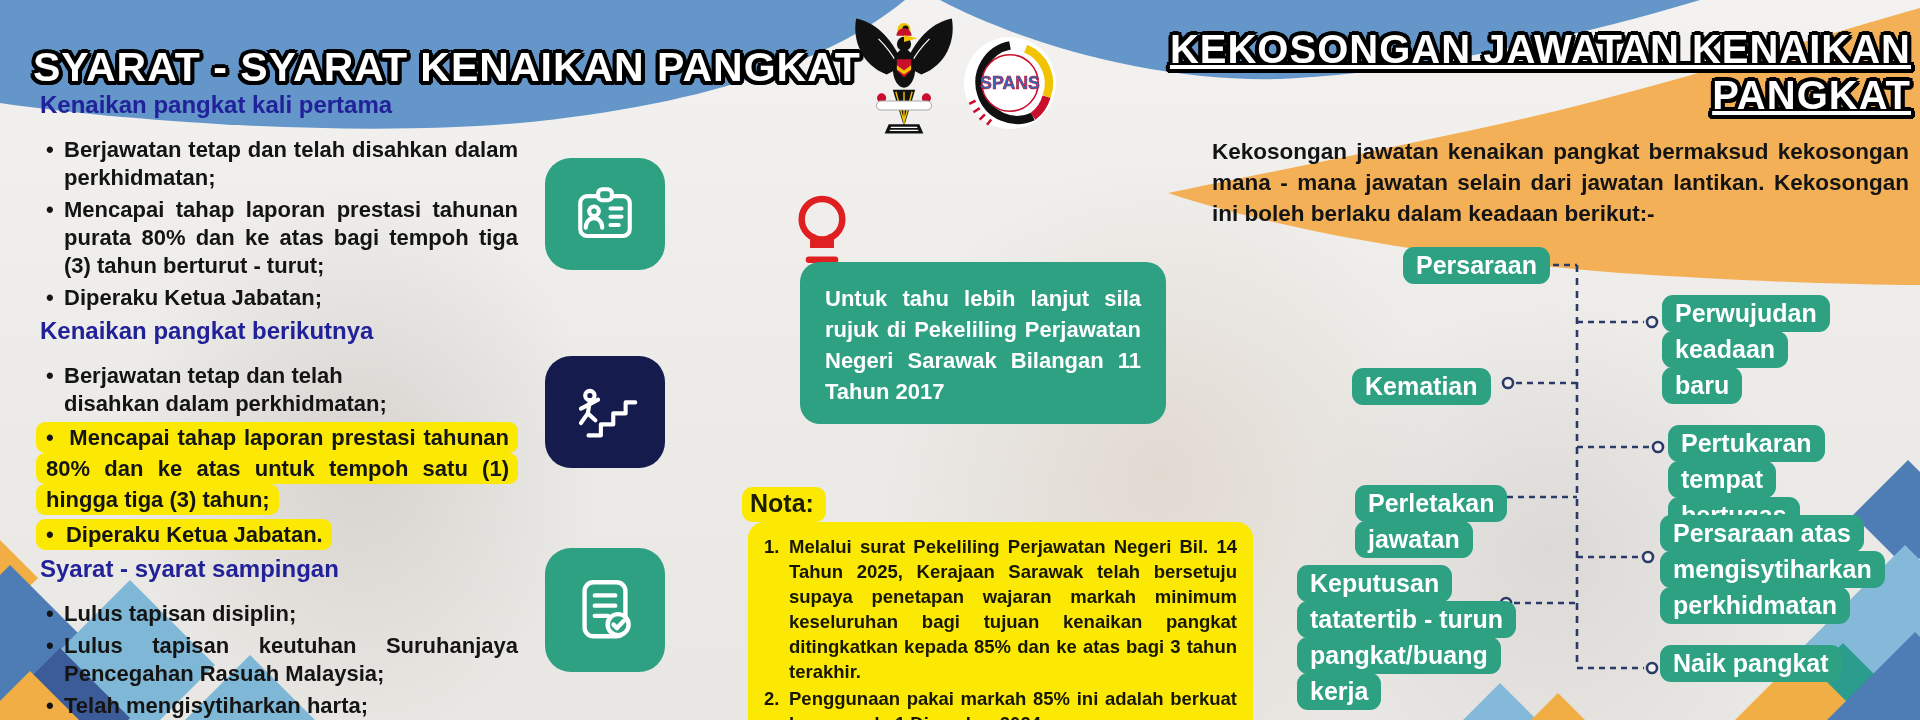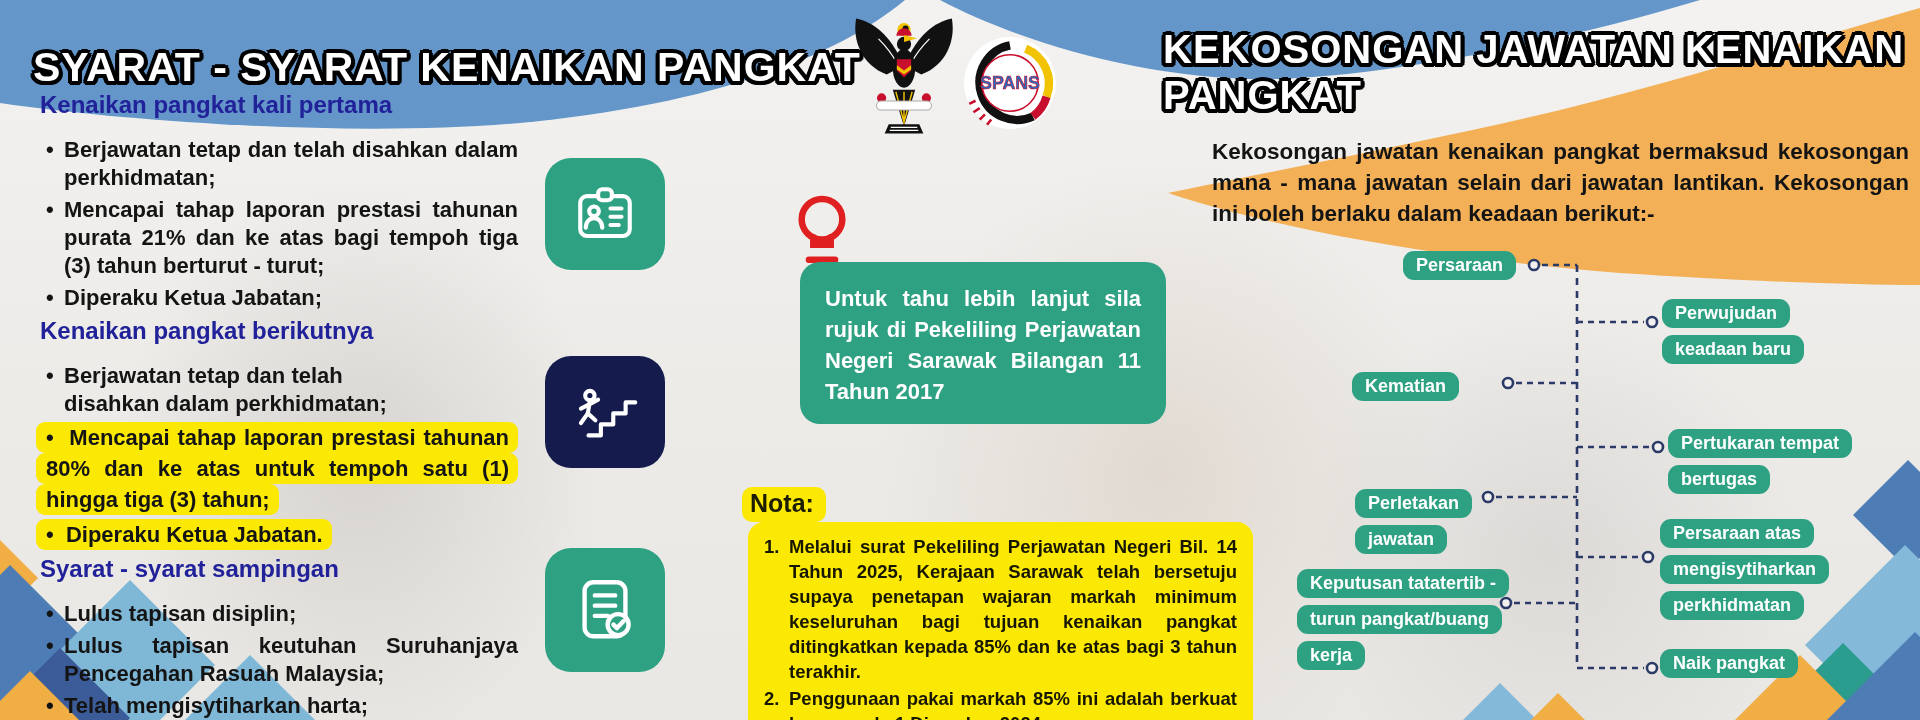--- a/index.html
+++ b/index.html
@@ -29,21 +29,21 @@
 
   
   .outline{
     color:#fff;font-weight:bold;letter-spacing:1px;
     text-shadow:
       -3px -3px 0 #000,3px -3px 0 #000,-3px 3px 0 #000,3px 3px 0 #000,
       -4px 0 0 #000,4px 0 0 #000,0 -4px 0 #000,0 4px 0 #000,
       -2px 4px 0 #000,2px 4px 0 #000,-4px 2px 0 #000,4px 2px 0 #000;
   }
   .left-title{position:absolute;left:33px;top:44px;font-size:41px;white-space:nowrap;}
-  .right-title{position:absolute;left:1163px;top:26px;width:748px;text-align:left;font-size:40px;line-height:46px;}
+  .right-title{position:absolute;left:1163px;top:26px;width:748px;text-align:right;font-size:40px;line-height:46px;text-decoration:underline;}
 
   
   .left-col{position:absolute;left:36px;top:88px;width:482px;}
   .sec-h{color:var(--indigo);font-weight:bold;font-size:24px;line-height:30px;margin:2px 0 3px 4px;}
   ul.blist{list-style:none;margin:16px 0 2px 0;padding:0;}
   ul.blist li{position:relative;color:var(--ink);font-weight:bold;font-size:22px;line-height:28px;text-align:justify;margin:0 0 4px 0;}
   ul.blist li.item{padding-left:28px;}
   ul.blist li.item::before{content:"\2022";position:absolute;left:10px;top:0;}
   ul.blist li .txt{white-space:pre-line;}
   ul.blist li.hl-item{padding-left:0;line-height:31px;}
@@ -80,21 +80,21 @@
     font-weight:bold;font-size:18.5px;line-height:25px;text-align:justify;margin-bottom:2px;}
   .nota-box li::before{content:counter(n) ".";position:absolute;left:2px;top:0;}
 
   
   .intro{position:absolute;left:1212px;top:136px;width:697px;color:var(--ink);
     font-weight:bold;font-size:22.5px;line-height:31px;text-align:justify;}
 
   
   .diagram{position:absolute;left:1280px;top:240px;width:640px;height:475px;}
   .diagram svg{position:absolute;left:0;top:0;}
-  .node{position:absolute;color:#fff;font-weight:bold;font-size:18px;line-height:36px;}
+  .node{position:absolute;color:#fff;font-weight:bold;font-size:25px;line-height:36px;}
   .nbg{background:var(--green);border-radius:11px;padding:4px 13px 5px 13px;
     box-decoration-break:clone;-webkit-box-decoration-break:clone;}
 </style>
 </head>
 <body>
 
 <div class="blob b1"></div>
 <div class="blob b2"></div>
 <div class="blob b3"></div>
 
@@ -122,21 +122,21 @@
   <polygon points="1520,731 1558,693 1596,731 1558,769" fill="#F0AE45"></polygon>
 </svg>
 
 <div class="content">
 
   <div class="left-title outline">SYARAT - SYARAT KENAIKAN PANGKAT</div>
   <div class="left-col">
       <div class="sec-h">Kenaikan pangkat kali pertama</div>
       <ul class="blist">
         <li class="item"><span class="txt">Berjawatan tetap dan telah disahkan dalam perkhidmatan;</span></li>
-        <li class="item"><span class="txt">Mencapai tahap laporan prestasi tahunan purata 21% dan ke atas bagi tempoh tiga (3) tahun berturut - turut;</span></li>
+        <li class="item"><span class="txt">Mencapai tahap laporan prestasi tahunan purata 80% dan ke atas bagi tempoh tiga (3) tahun berturut - turut;</span></li>
         <li class="item"><span class="txt">Diperaku Ketua Jabatan;</span></li>
       </ul>
       <div class="sec-h">Kenaikan pangkat berikutnya</div>
       <ul class="blist">
         <li class="item"><span class="txt">Berjawatan tetap dan telah
 disahkan dalam perkhidmatan;</span></li>
         <li class="hl-item"><span class="hl">•&nbsp; Mencapai tahap laporan prestasi tahunan 80% dan ke atas untuk tempoh satu (1) hingga tiga (3) tahun;</span></li>
         <li class="hl-item"><span class="hl">•&nbsp; Diperaku Ketua Jabatan.</span></li>
       </ul>
       <div class="sec-h">Syarat - syarat sampingan</div>

